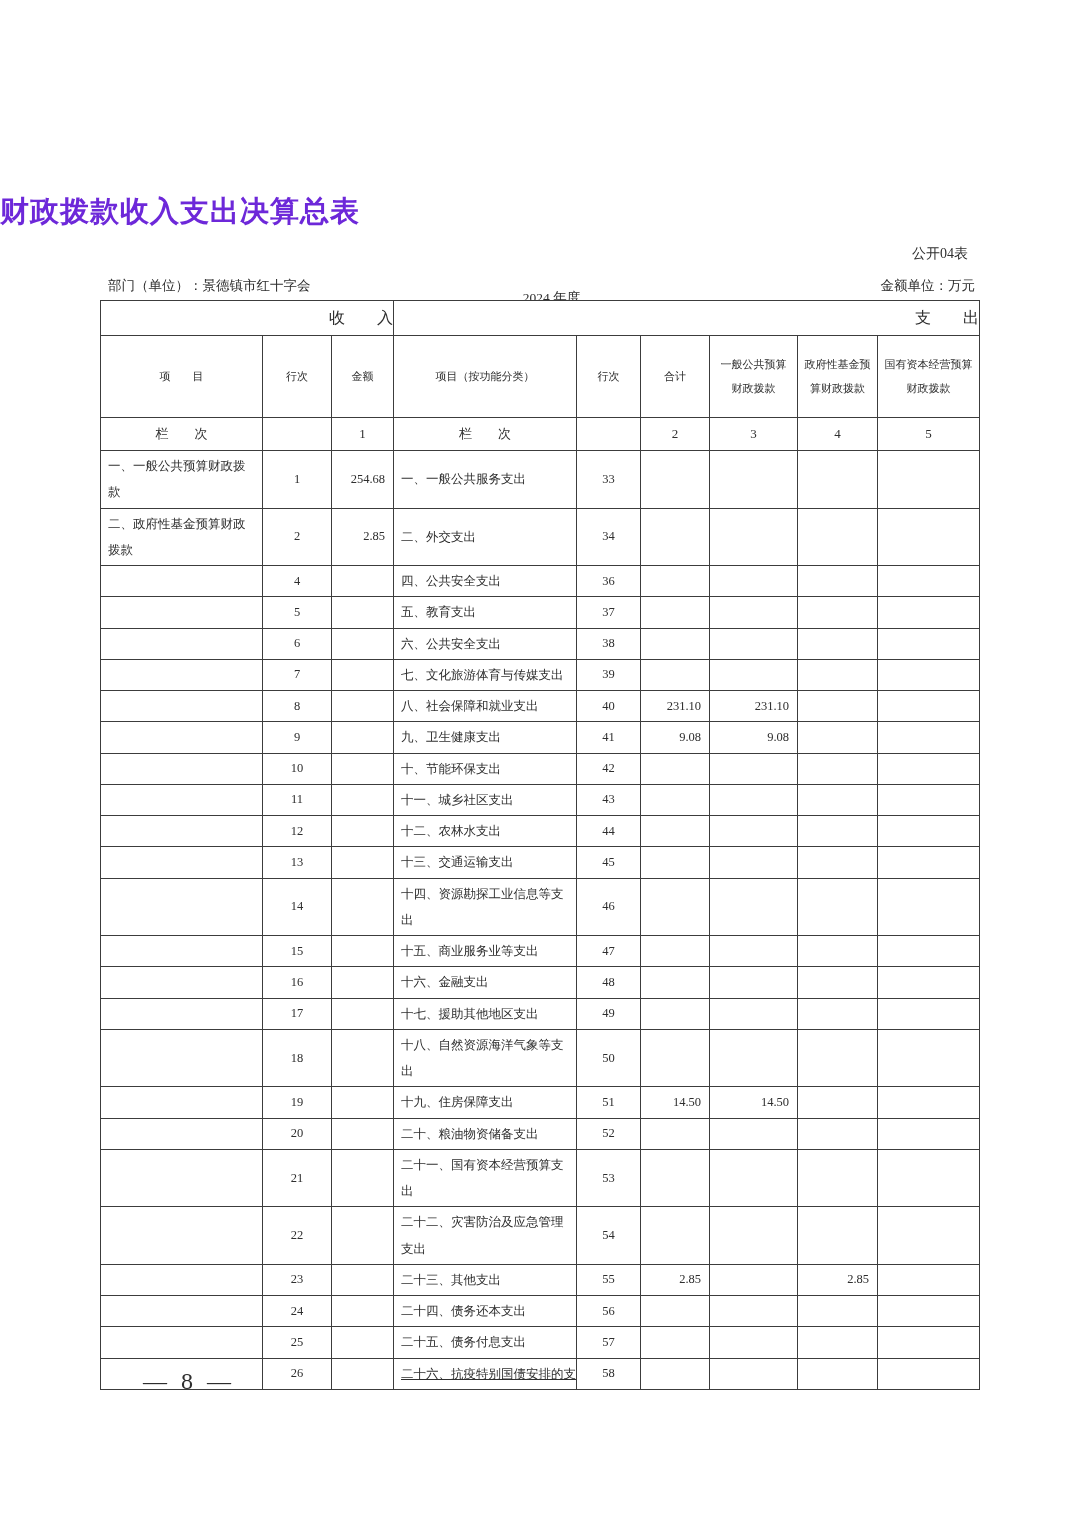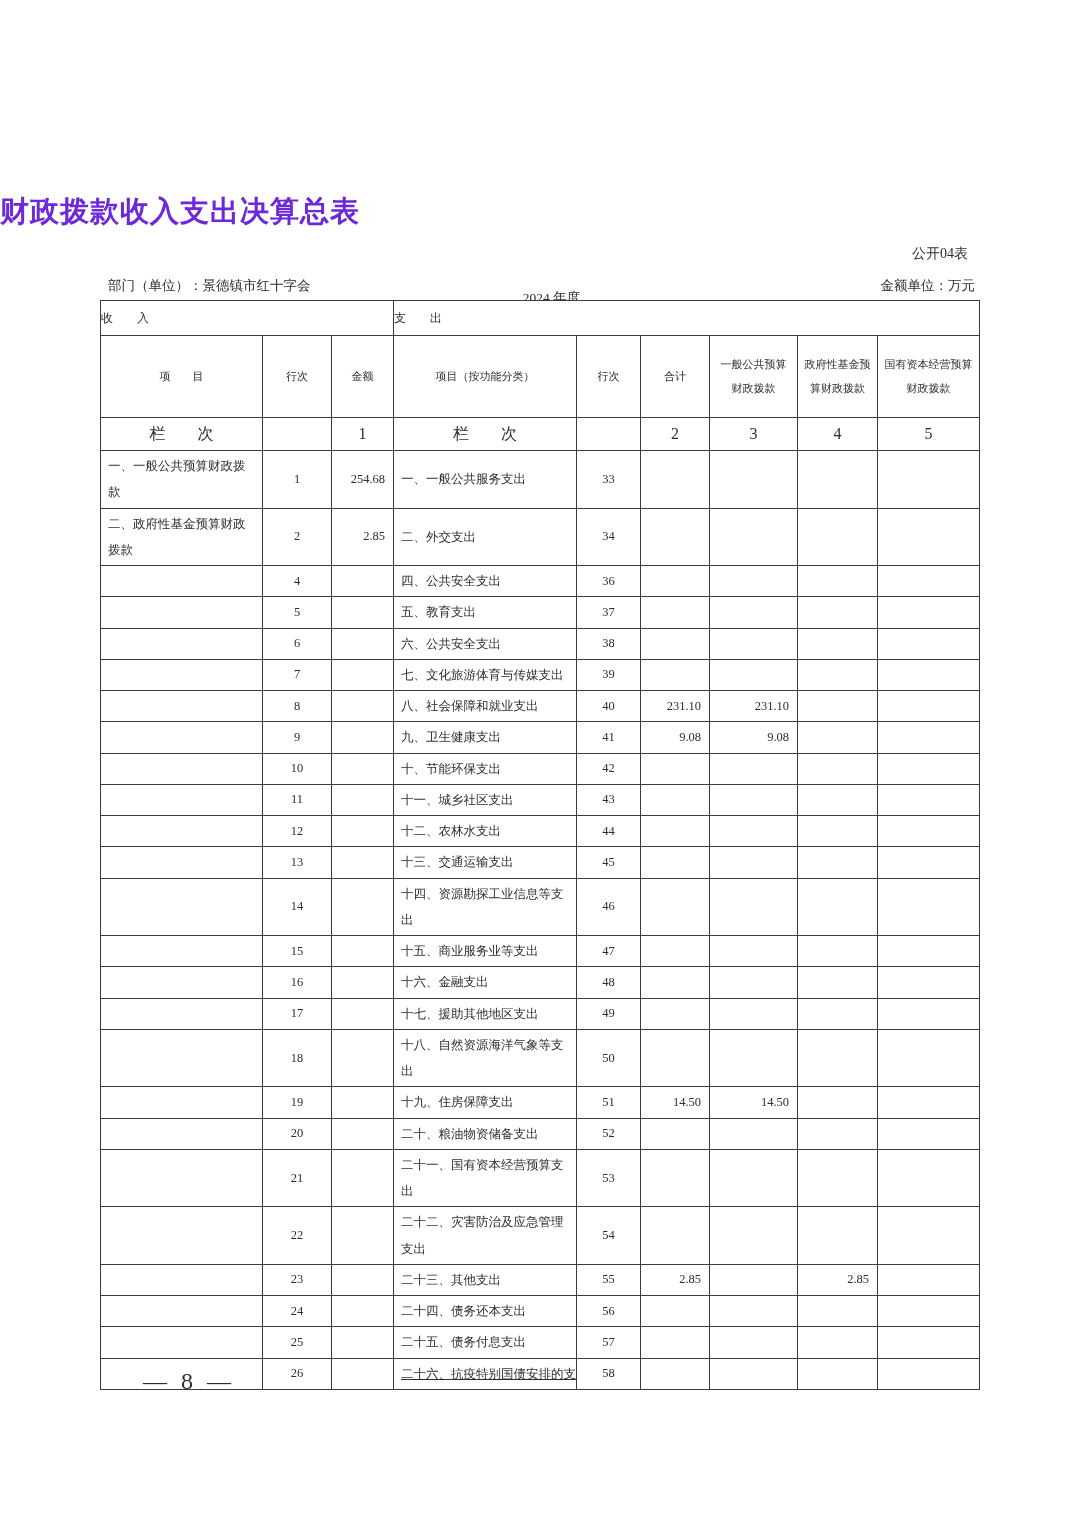--- a/index.html
+++ b/index.html
@@ -24,23 +24,23 @@
   .info-row .right  { position:absolute; right:4px; top:0; }
 
   table.fiscal {
     position:absolute; top:300px; left:100px; width:879px;
     border-collapse:collapse; table-layout:fixed;
   }
   .fiscal th, .fiscal td {
     border:1px solid #3c3c3c; font-weight:normal; color:#2e2e2e;
     vertical-align:middle; background:#ffffff;
   }
-  tr.h-a th { height:35px; font-size:12px; text-align:left; }
+  tr.h-a th { height:35px; font-size:16px; text-align:right; }
   tr.h-b th { height:82px; font-size:11px; line-height:2.15; padding:0 6px; text-align:center; }
-  tr.h-c th { height:33px; font-size:16px; text-align:center; }
+  tr.h-c th { height:33px; font-size:13px; text-align:center; }
   tbody tr  { height:31px; }
   td.item  { text-align:left;  padding:2px 7px; font-size:12.5px; line-height:2.1; }
   td.rowno { text-align:center; font-size:12.5px; }
   td.num   { text-align:right; padding-right:8px; font-size:12.5px; font-variant-numeric:tabular-nums; }
   td.clip  { white-space:nowrap; overflow:hidden;text-decoration:underline; }
   .footer {
     position:absolute; top:1368px; left:143px;
     font-size:24px; word-spacing:8px; color:#2e2e2e;
   }
 </style>

